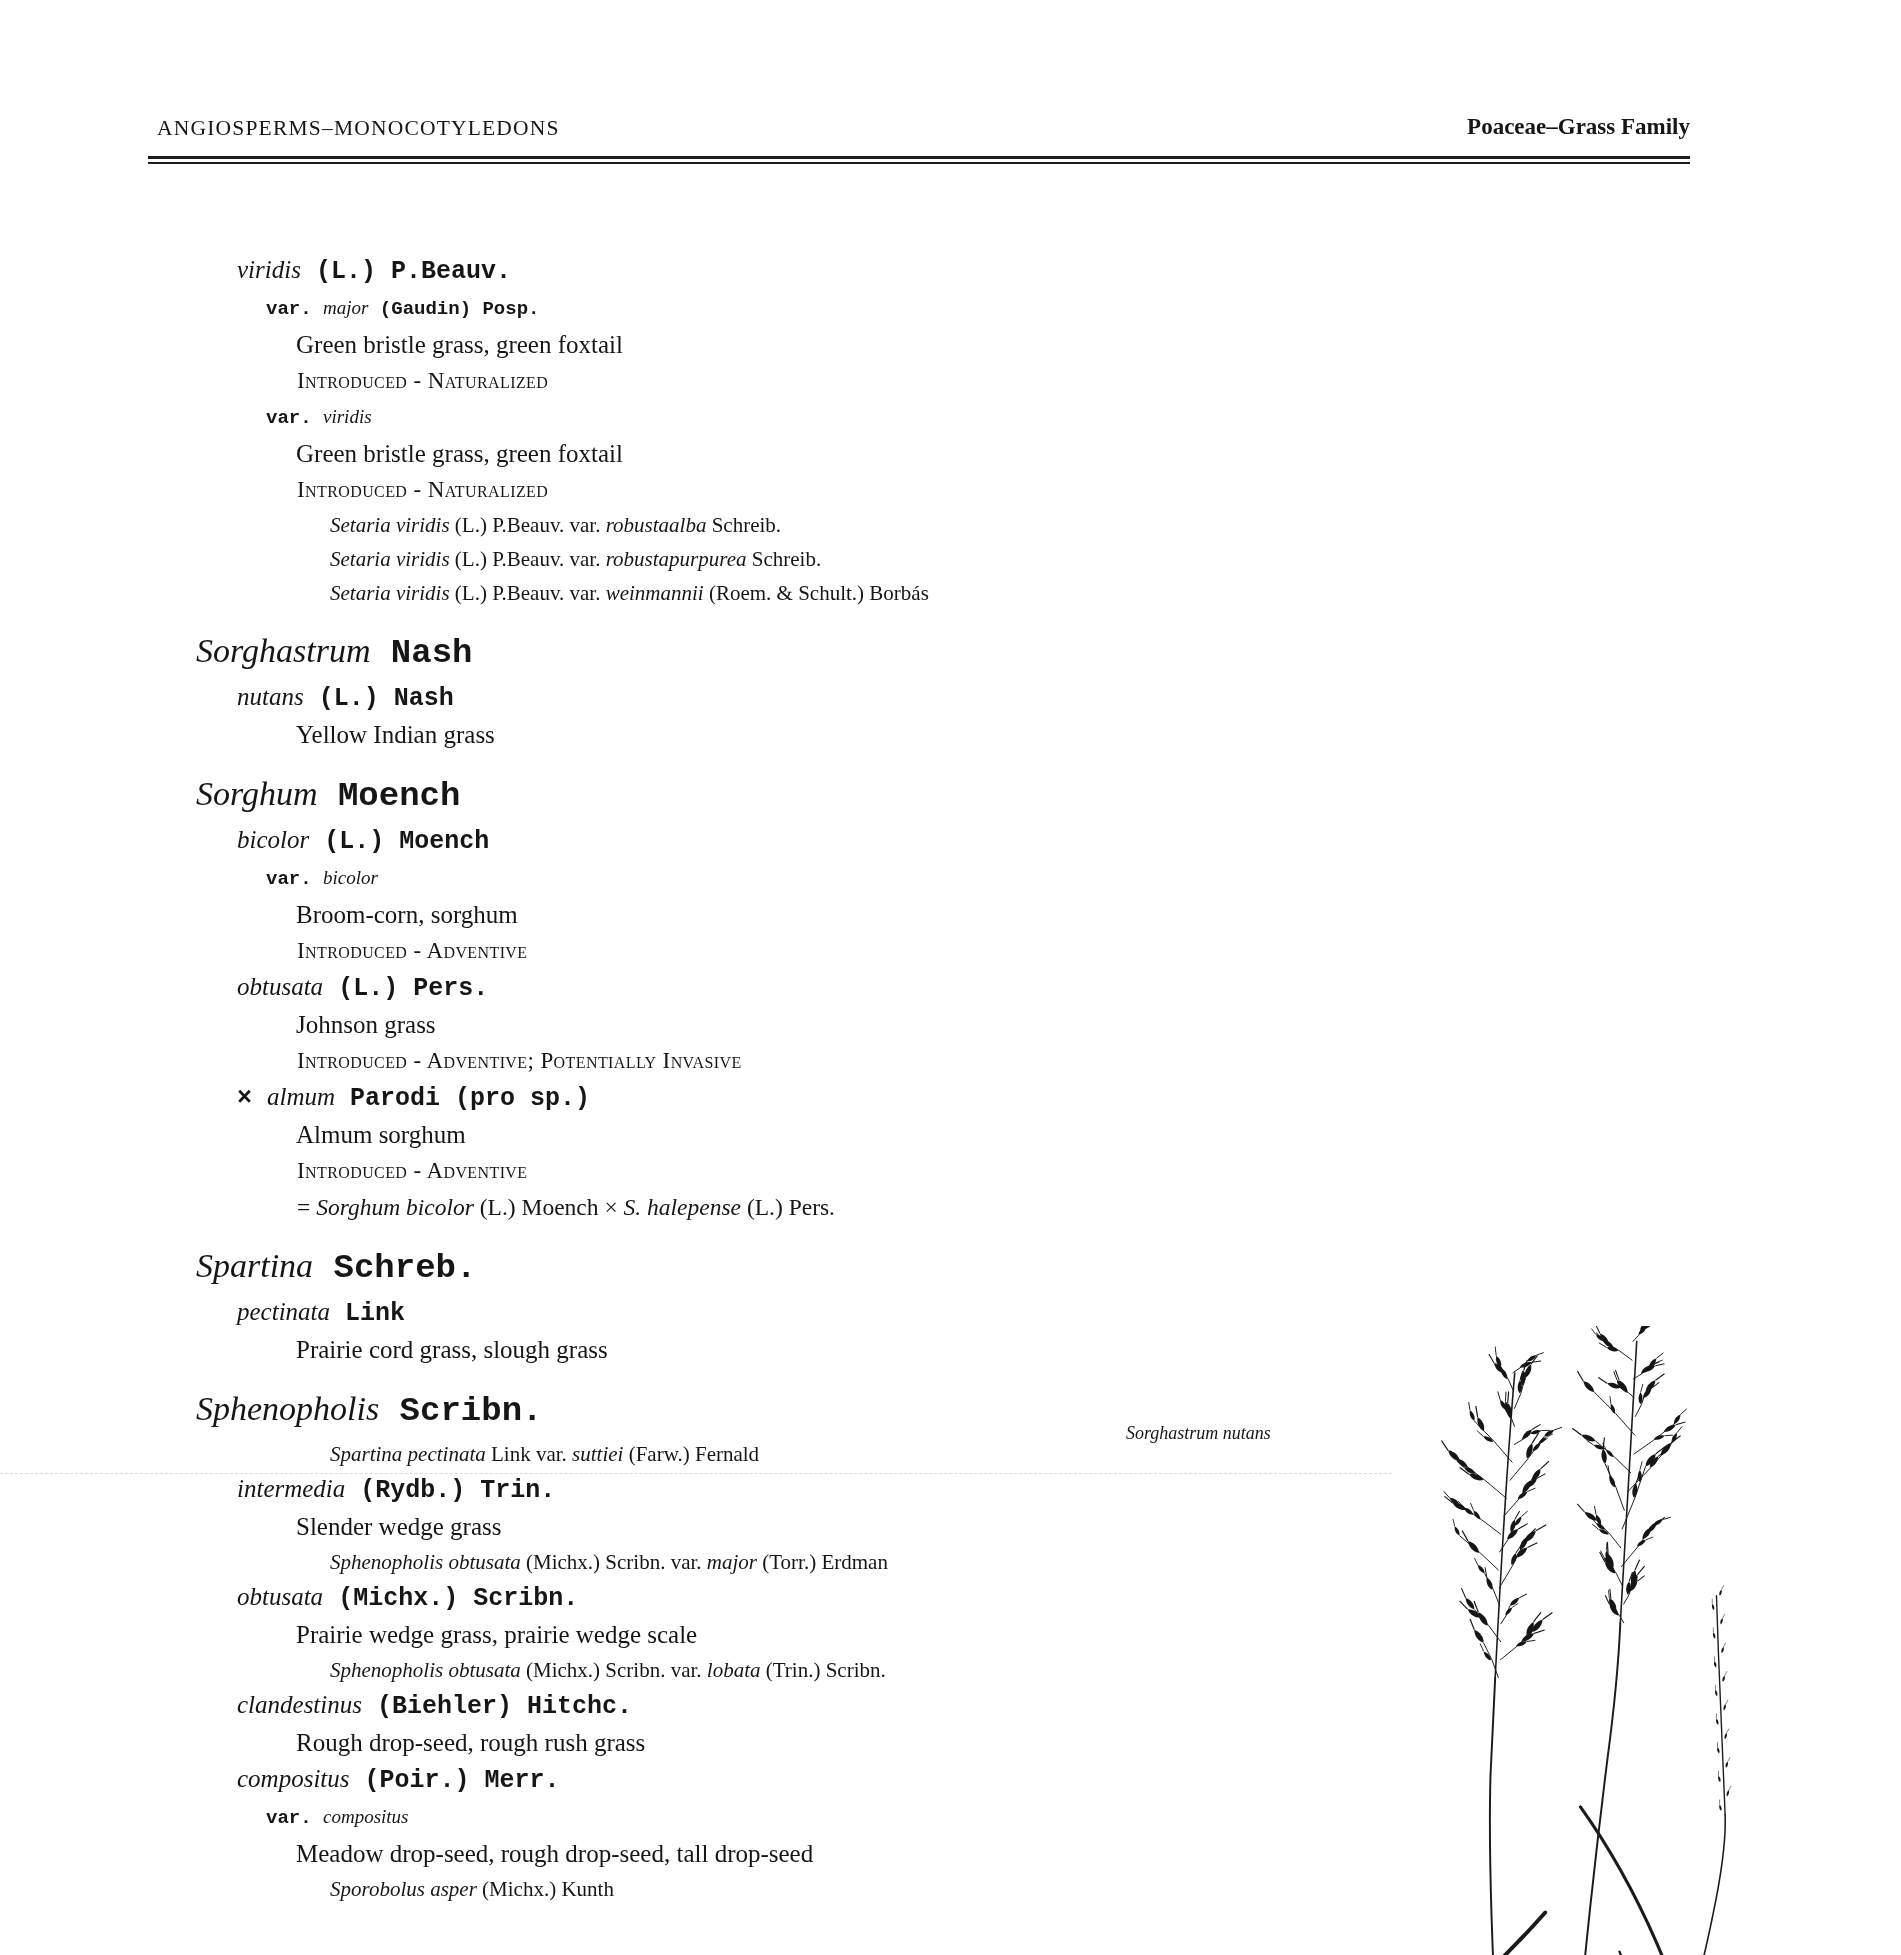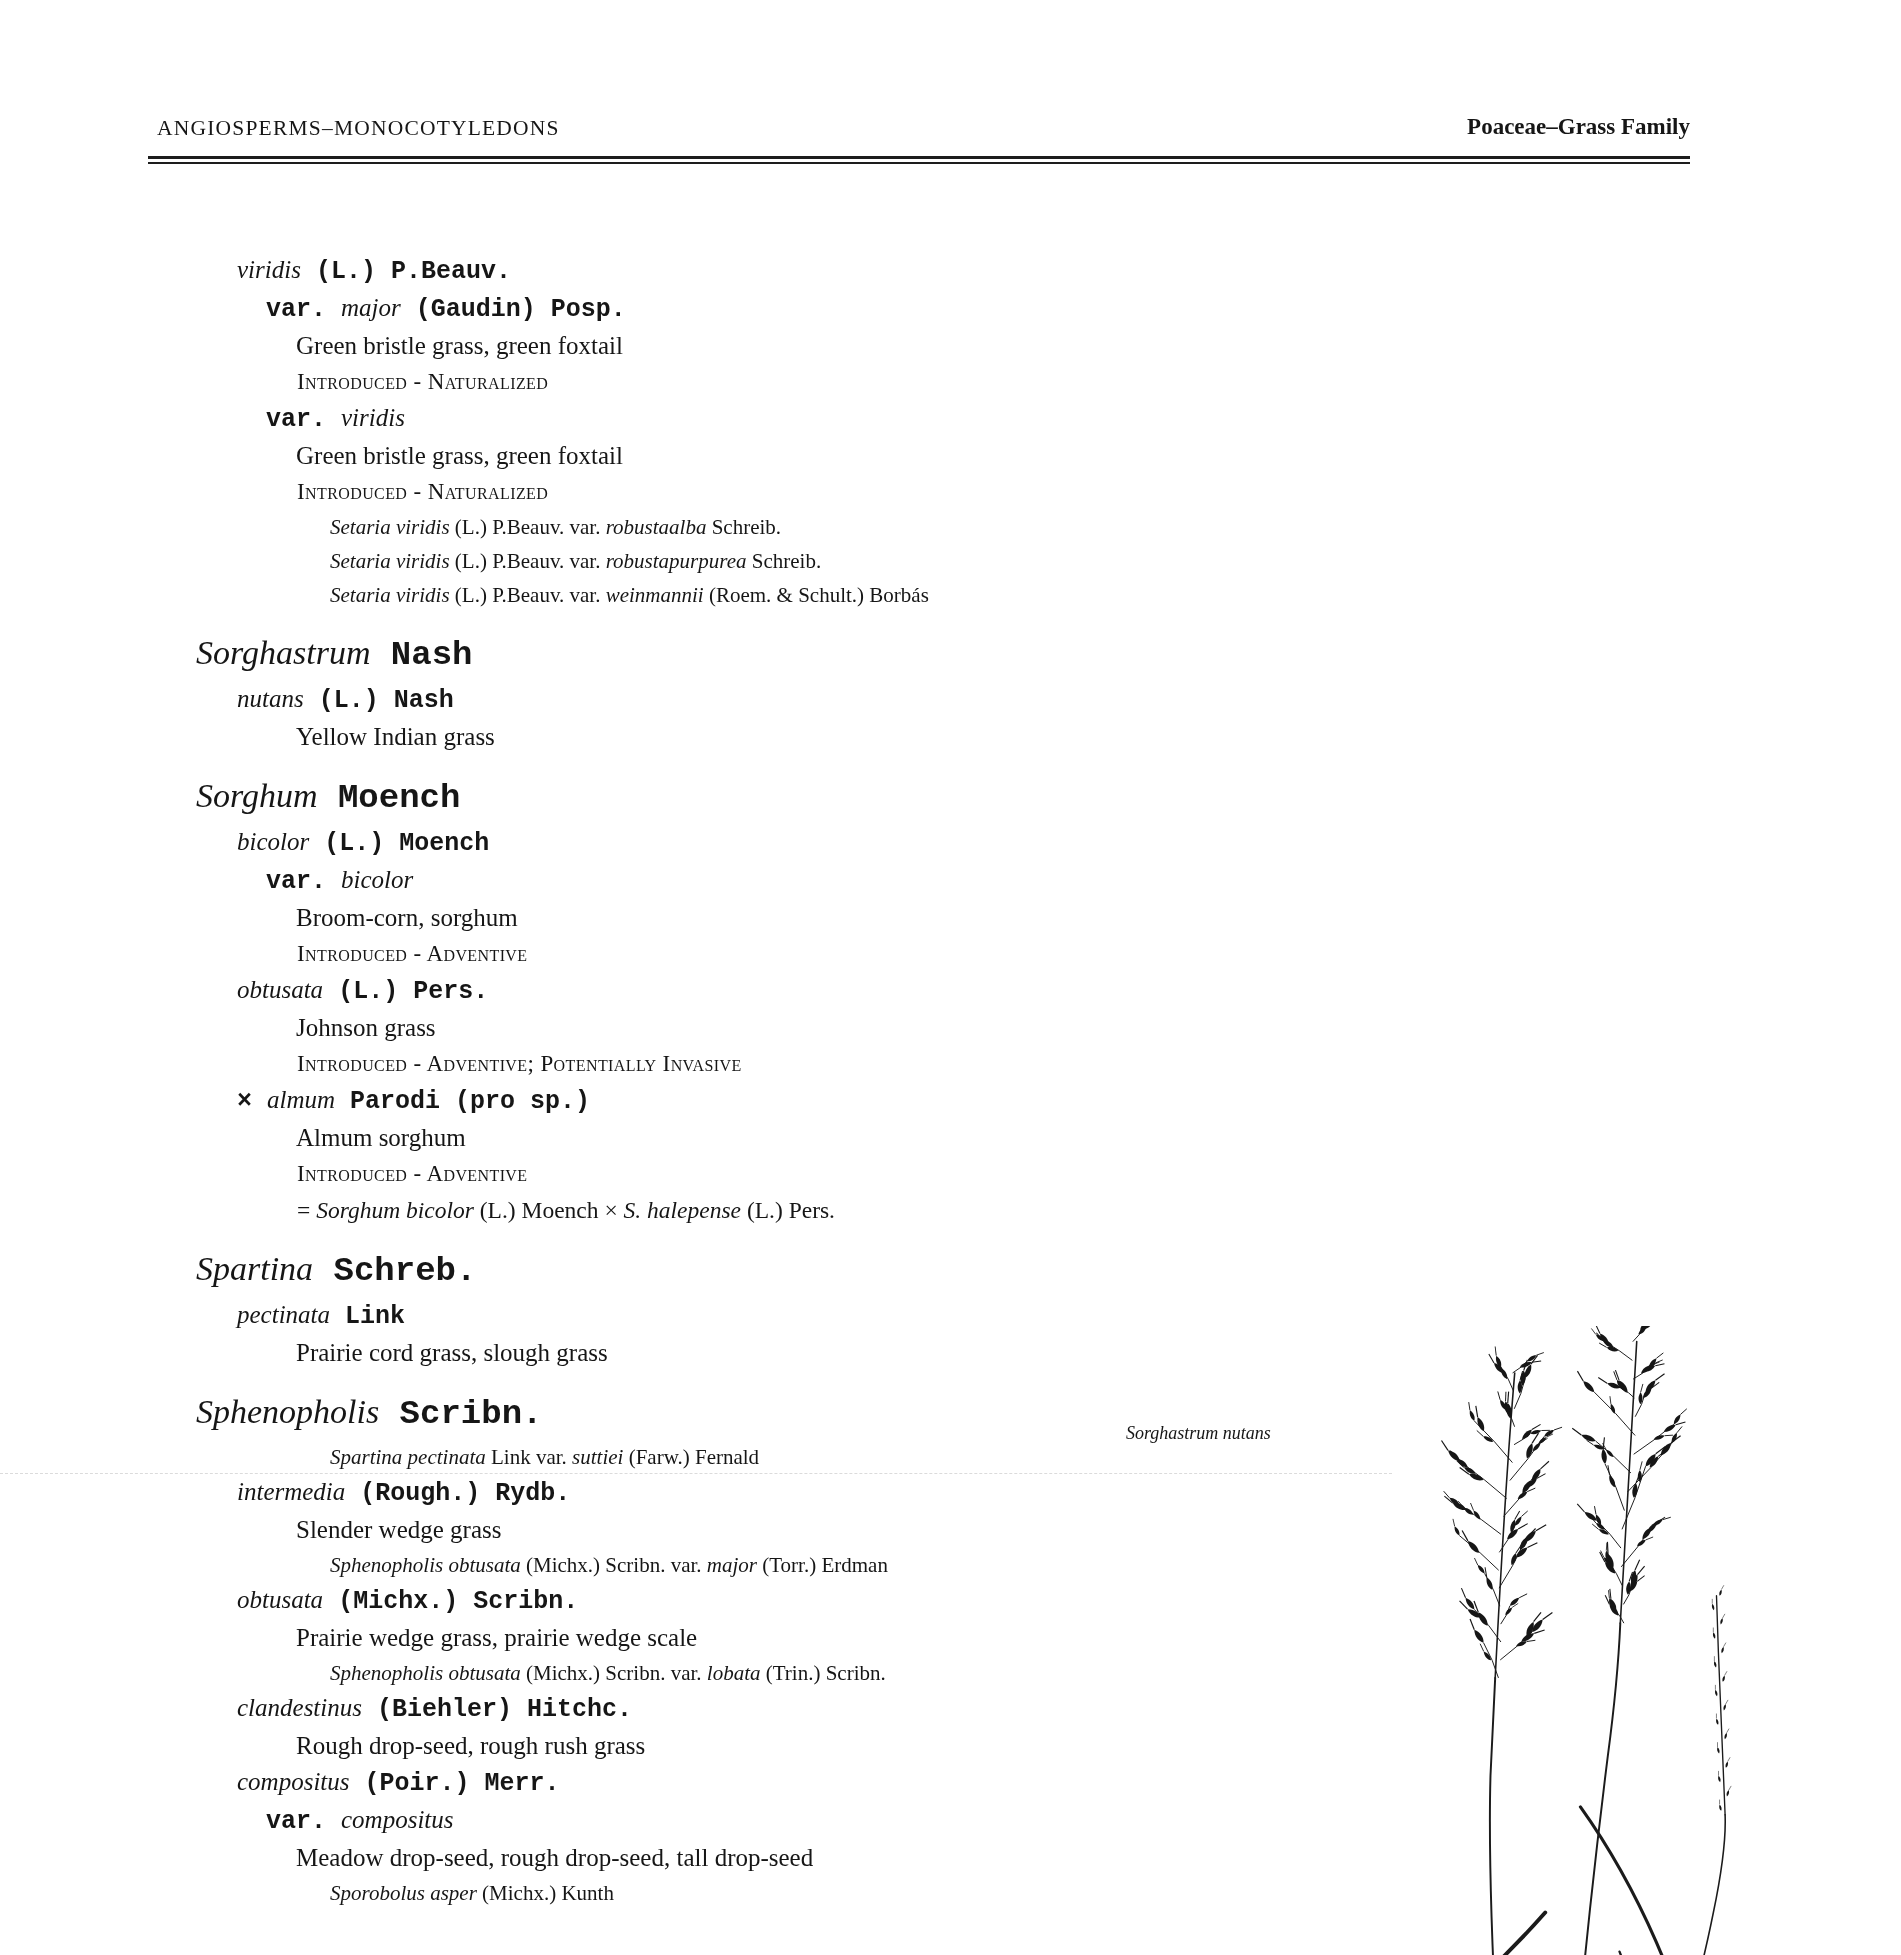--- a/index.html
+++ b/index.html
@@ -24,21 +24,21 @@
   .double-rule.top{top:156px;}
   .double-rule .r1{height:2.7px;background:#1d1d1d;}
   .double-rule .r2{height:1.6px;background:#1d1d1d;margin-top:3.5px;}
   
   .taxa-list{
     position:absolute;left:157px;top:252px;width:1447px;
   }
   .line{white-space:nowrap;}
   .t-genus{font-size:34px;line-height:42px;margin:20.3px 0 4.7px 0;padding-left:39px;}
   .t-species{font-size:25px;line-height:36px;padding-left:80px;}
-  .t-variety{font-size:25px;line-height:36px;padding-left:109px;}
+  .t-variety{font-size:19px;line-height:36px;padding-left:109px;}
   .t-common{font-size:25px;line-height:36px;padding-left:139px;}
   .t-status{font-size:23px;line-height:36px;padding-left:140px;font-variant:small-caps;letter-spacing:0.4px;}
   .t-formula{font-size:23.5px;line-height:36px;padding-left:140px;}
   .t-synonym{font-size:21px;line-height:34px;padding-left:173px;}
   .s-bi{font-weight:400;font-style:italic;}
   .s-b{font-weight:700;font-family:Liberation Mono, monospace;}
   .s-i{font-style:italic;}
   .s-r{}
   .s-sc{}
   
@@ -92,21 +92,21 @@
       <div class="line t-status"><span class="s-sc">Introduced - Adventive; Potentially Invasive</span></div>
       <div class="line t-species"><span class="s-b">× </span><span class="s-bi">almum</span><span class="s-b"> Parodi (pro sp.)</span></div>
       <div class="line t-common"><span class="s-r">Almum sorghum</span></div>
       <div class="line t-status"><span class="s-sc">Introduced - Adventive</span></div>
       <div class="line t-formula"><span class="s-r">= </span><span class="s-i">Sorghum bicolor</span><span class="s-r"> (L.) Moench × </span><span class="s-i">S. halepense</span><span class="s-r"> (L.) Pers.</span></div>
       <div class="line t-genus"><span class="s-bi">Spartina</span><span class="s-b"> Schreb.</span></div>
       <div class="line t-species"><span class="s-bi">pectinata</span><span class="s-b"> Link</span></div>
       <div class="line t-common"><span class="s-r">Prairie cord grass, slough grass</span></div>
       <div class="line t-genus"><span class="s-bi">Sphenopholis</span><span class="s-b"> Scribn.</span></div>
       <div class="line t-synonym"><span class="s-i">Spartina pectinata</span><span class="s-r"> Link var. </span><span class="s-i">suttiei</span><span class="s-r"> (Farw.) Fernald</span></div>
-      <div class="line t-species"><span class="s-bi">intermedia</span><span class="s-b"> (Rough.) Rydb.</span></div>
+      <div class="line t-species"><span class="s-bi">intermedia</span><span class="s-b"> (Rydb.) Trin.</span></div>
       <div class="line t-common"><span class="s-r">Slender wedge grass</span></div>
       <div class="line t-synonym"><span class="s-i">Sphenopholis obtusata</span><span class="s-r"> (Michx.) Scribn. var. </span><span class="s-i">major</span><span class="s-r"> (Torr.) Erdman</span></div>
       <div class="line t-species"><span class="s-bi">obtusata</span><span class="s-b"> (Michx.) Scribn.</span></div>
       <div class="line t-common"><span class="s-r">Prairie wedge grass, prairie wedge scale</span></div>
       <div class="line t-synonym"><span class="s-i">Sphenopholis obtusata</span><span class="s-r"> (Michx.) Scribn. var. </span><span class="s-i">lobata</span><span class="s-r"> (Trin.) Scribn.</span></div>
       <div class="line t-species"><span class="s-bi">clandestinus</span><span class="s-b"> (Biehler) Hitchc.</span></div>
       <div class="line t-common"><span class="s-r">Rough drop-seed, rough rush grass</span></div>
       <div class="line t-species"><span class="s-bi">compositus</span><span class="s-b"> (Poir.) Merr.</span></div>
       <div class="line t-variety"><span class="s-b">var. </span><span class="s-bi">compositus</span></div>
       <div class="line t-common"><span class="s-r">Meadow drop-seed, rough drop-seed, tall drop-seed</span></div>

